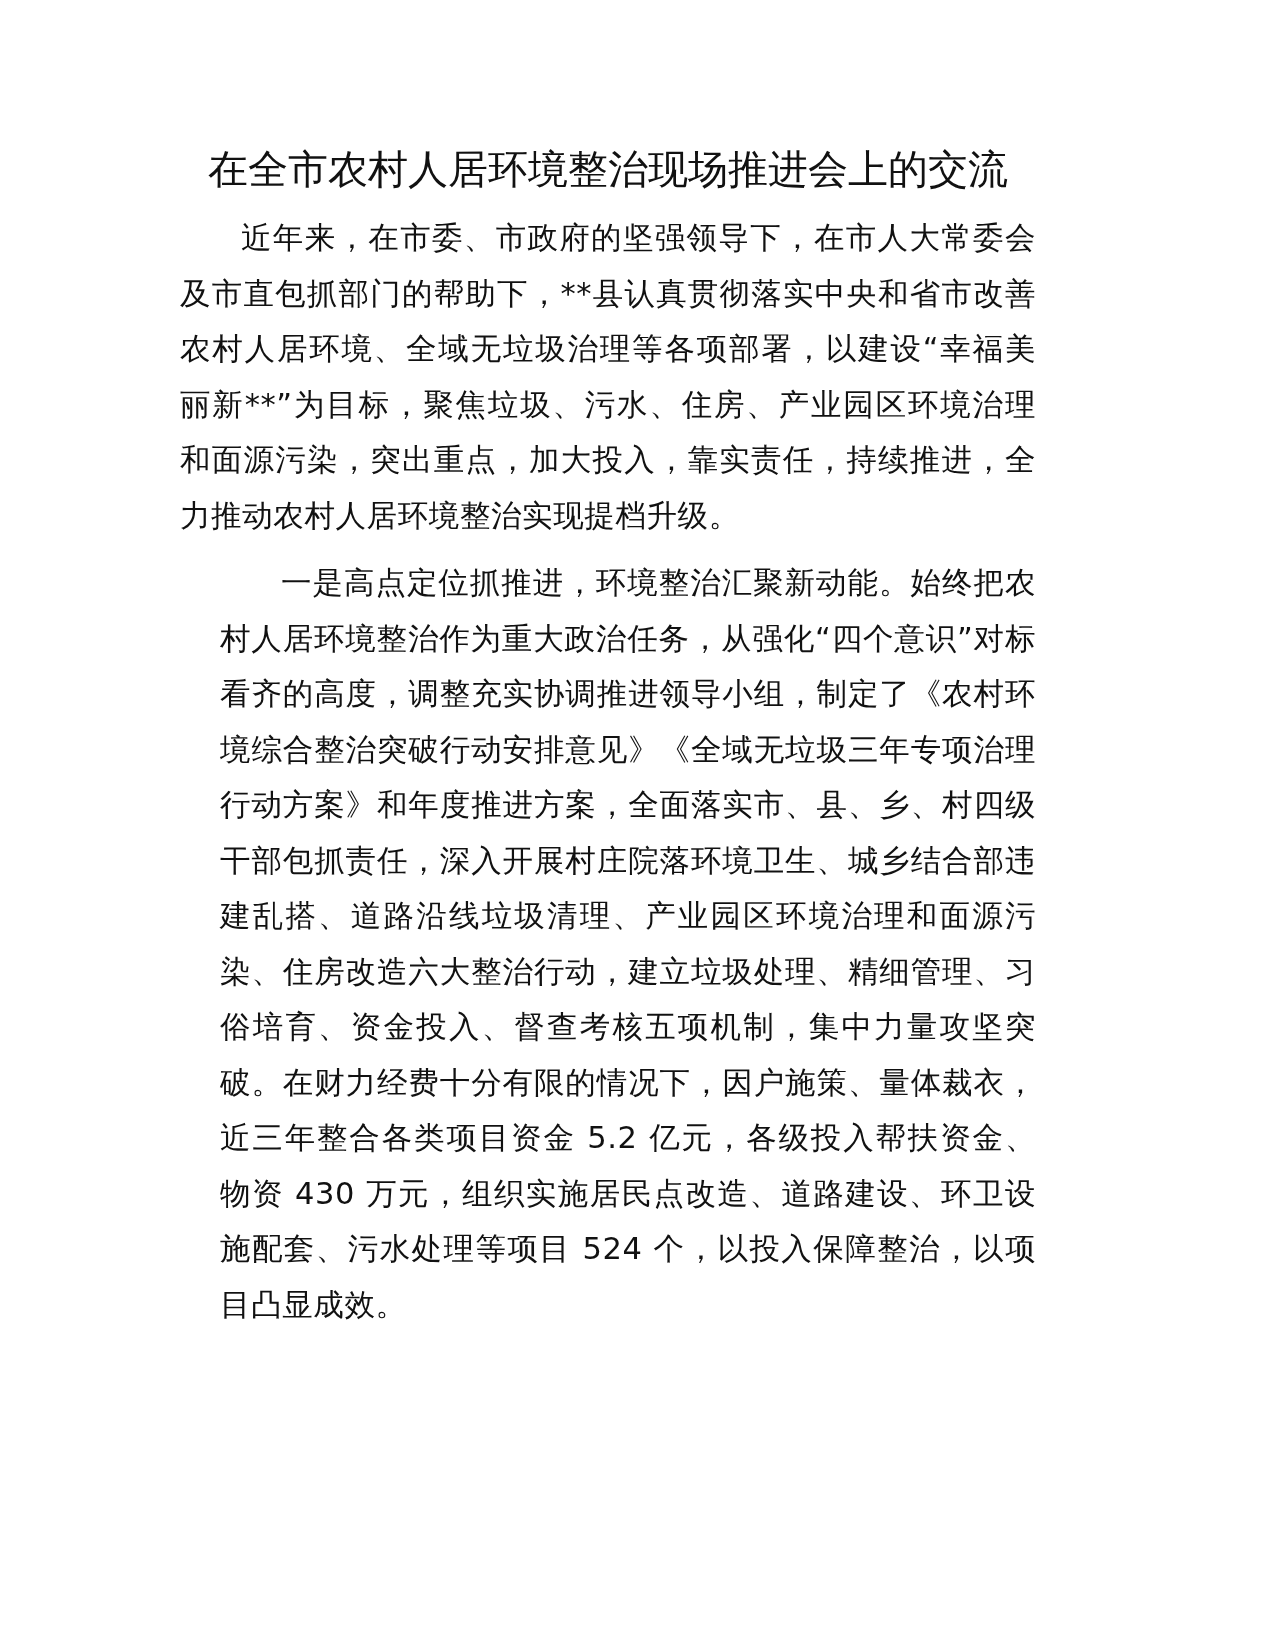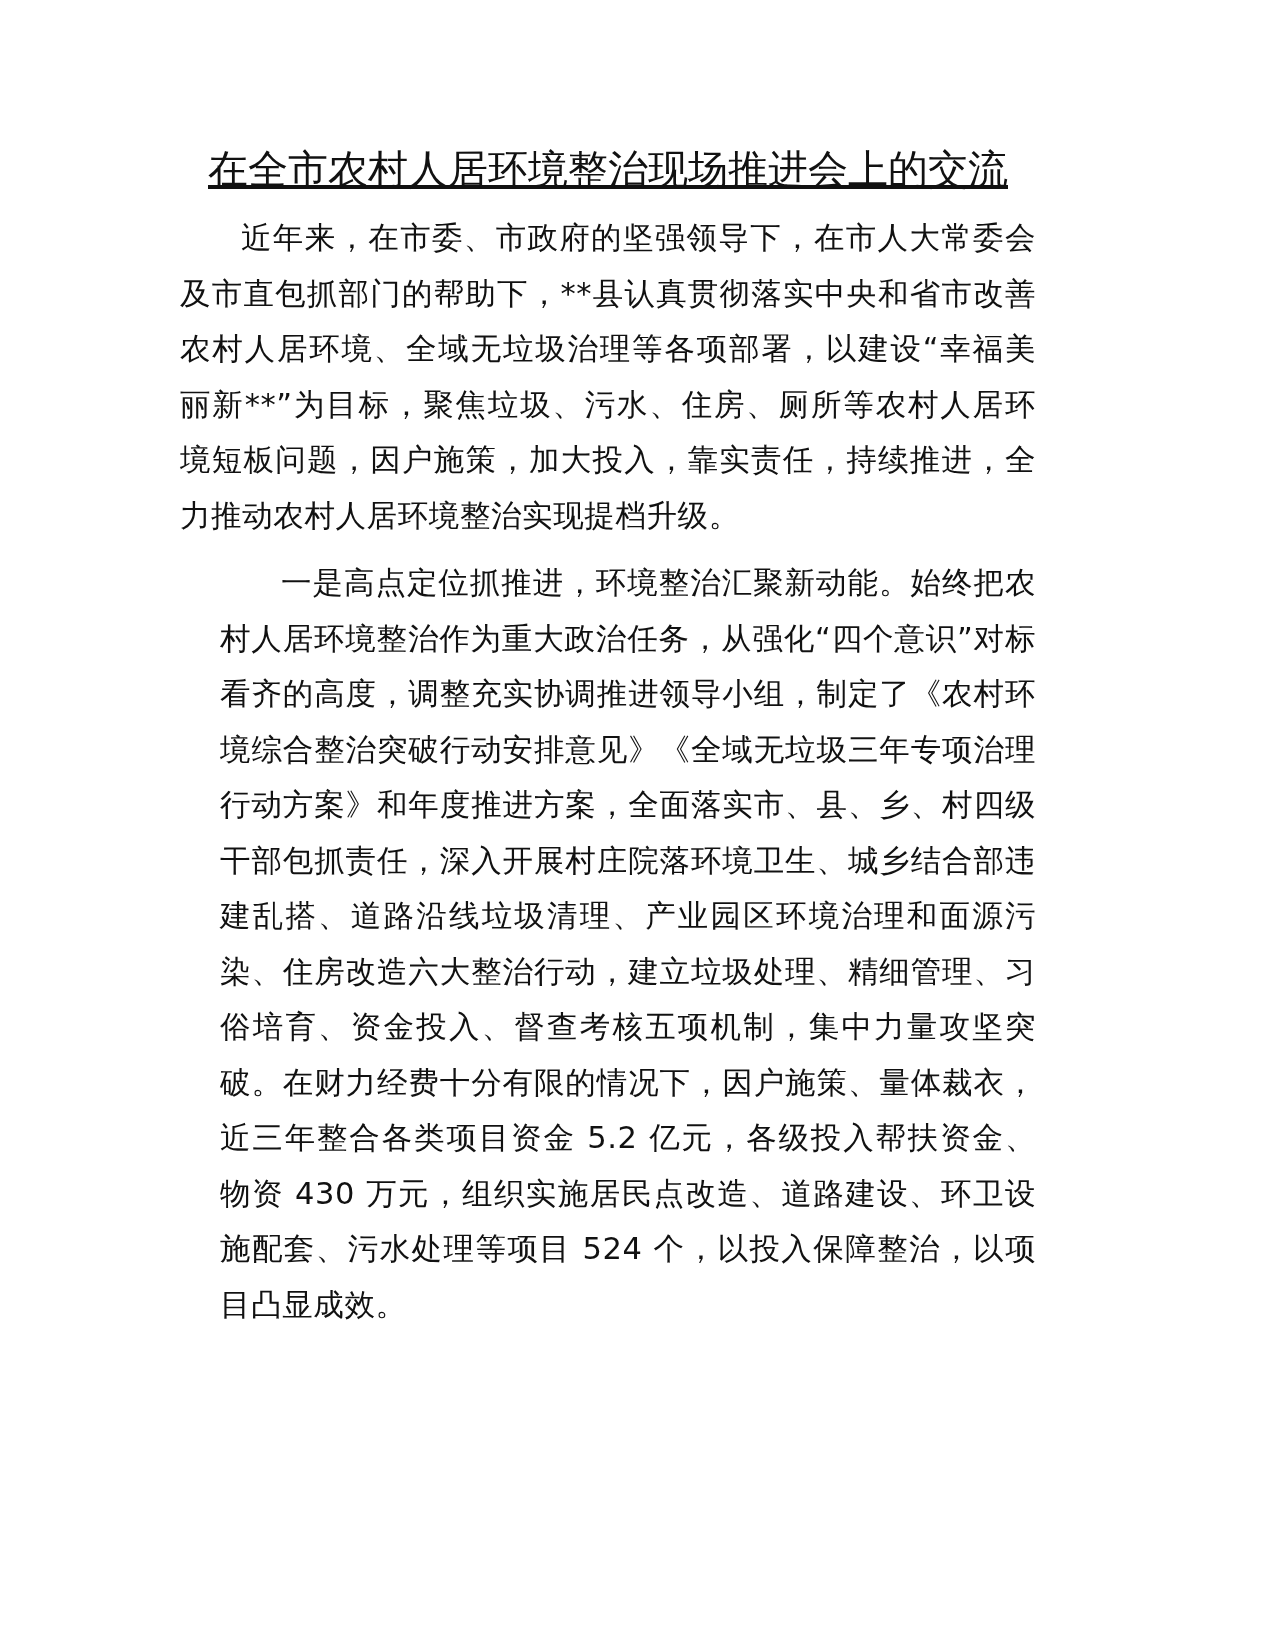--- a/index.html
+++ b/index.html
@@ -22,21 +22,20 @@
       width: 856px;
     }
     .title {
       margin: 0;
       text-align: center;
       font-size: 40px;
       font-weight: normal;
       line-height: 58px;
       letter-spacing: 0px;
       color: #111111;
-      text-decoration: underline;
     }
     .title span {
       display: block;
     }
     .para {
       margin: 0;
       font-size: 30.5px;
       line-height: 55.5px;
       text-align: justify;
       text-indent: 2em;
@@ -51,15 +50,15 @@
       margin-left: 40px;
     }
   </style>
 </head>
 <body>
 
 <div class="page">
   <h1 class="title">
     <span>在全市农村人居环境整治现场推进会上的交流</span>
   </h1>
-  <p class="para p1">近年来，在市委、市政府的坚强领导下，在市人大常委会及市直包抓部门的帮助下，**县认真贯彻落实中央和省市改善农村人居环境、全域无垃圾治理等各项部署，以建设“幸福美丽新**”为目标，聚焦垃圾、污水、住房、厕所等农村人居环境短板问题，因户施策，加大投入，靠实责任，持续推进，全力推动农村人居环境整治实现提档升级。</p>
+  <p class="para p1">近年来，在市委、市政府的坚强领导下，在市人大常委会及市直包抓部门的帮助下，**县认真贯彻落实中央和省市改善农村人居环境、全域无垃圾治理等各项部署，以建设“幸福美丽新**”为目标，聚焦垃圾、污水、住房、产业园区环境治理和面源污染，突出重点，加大投入，靠实责任，持续推进，全力推动农村人居环境整治实现提档升级。</p>
   <p class="para p2">一是高点定位抓推进，环境整治汇聚新动能。始终把农村人居环境整治作为重大政治任务，从强化“四个意识”对标看齐的高度，调整充实协调推进领导小组，制定了《农村环境综合整治突破行动安排意见》《全域无垃圾三年专项治理行动方案》和年度推进方案，全面落实市、县、乡、村四级干部包抓责任，深入开展村庄院落环境卫生、城乡结合部违建乱搭、道路沿线垃圾清理、产业园区环境治理和面源污染、住房改造六大整治行动，建立垃圾处理、精细管理、习俗培育、资金投入、督查考核五项机制，集中力量攻坚突破。在财力经费十分有限的情况下，因户施策、量体裁衣，近三年整合各类项目资金 5.2 亿元，各级投入帮扶资金、物资 430 万元，组织实施居民点改造、道路建设、环卫设施配套、污水处理等项目 524 个，以投入保障整治，以项目凸显成效。</p>
 </div>
 
 </body></html>

